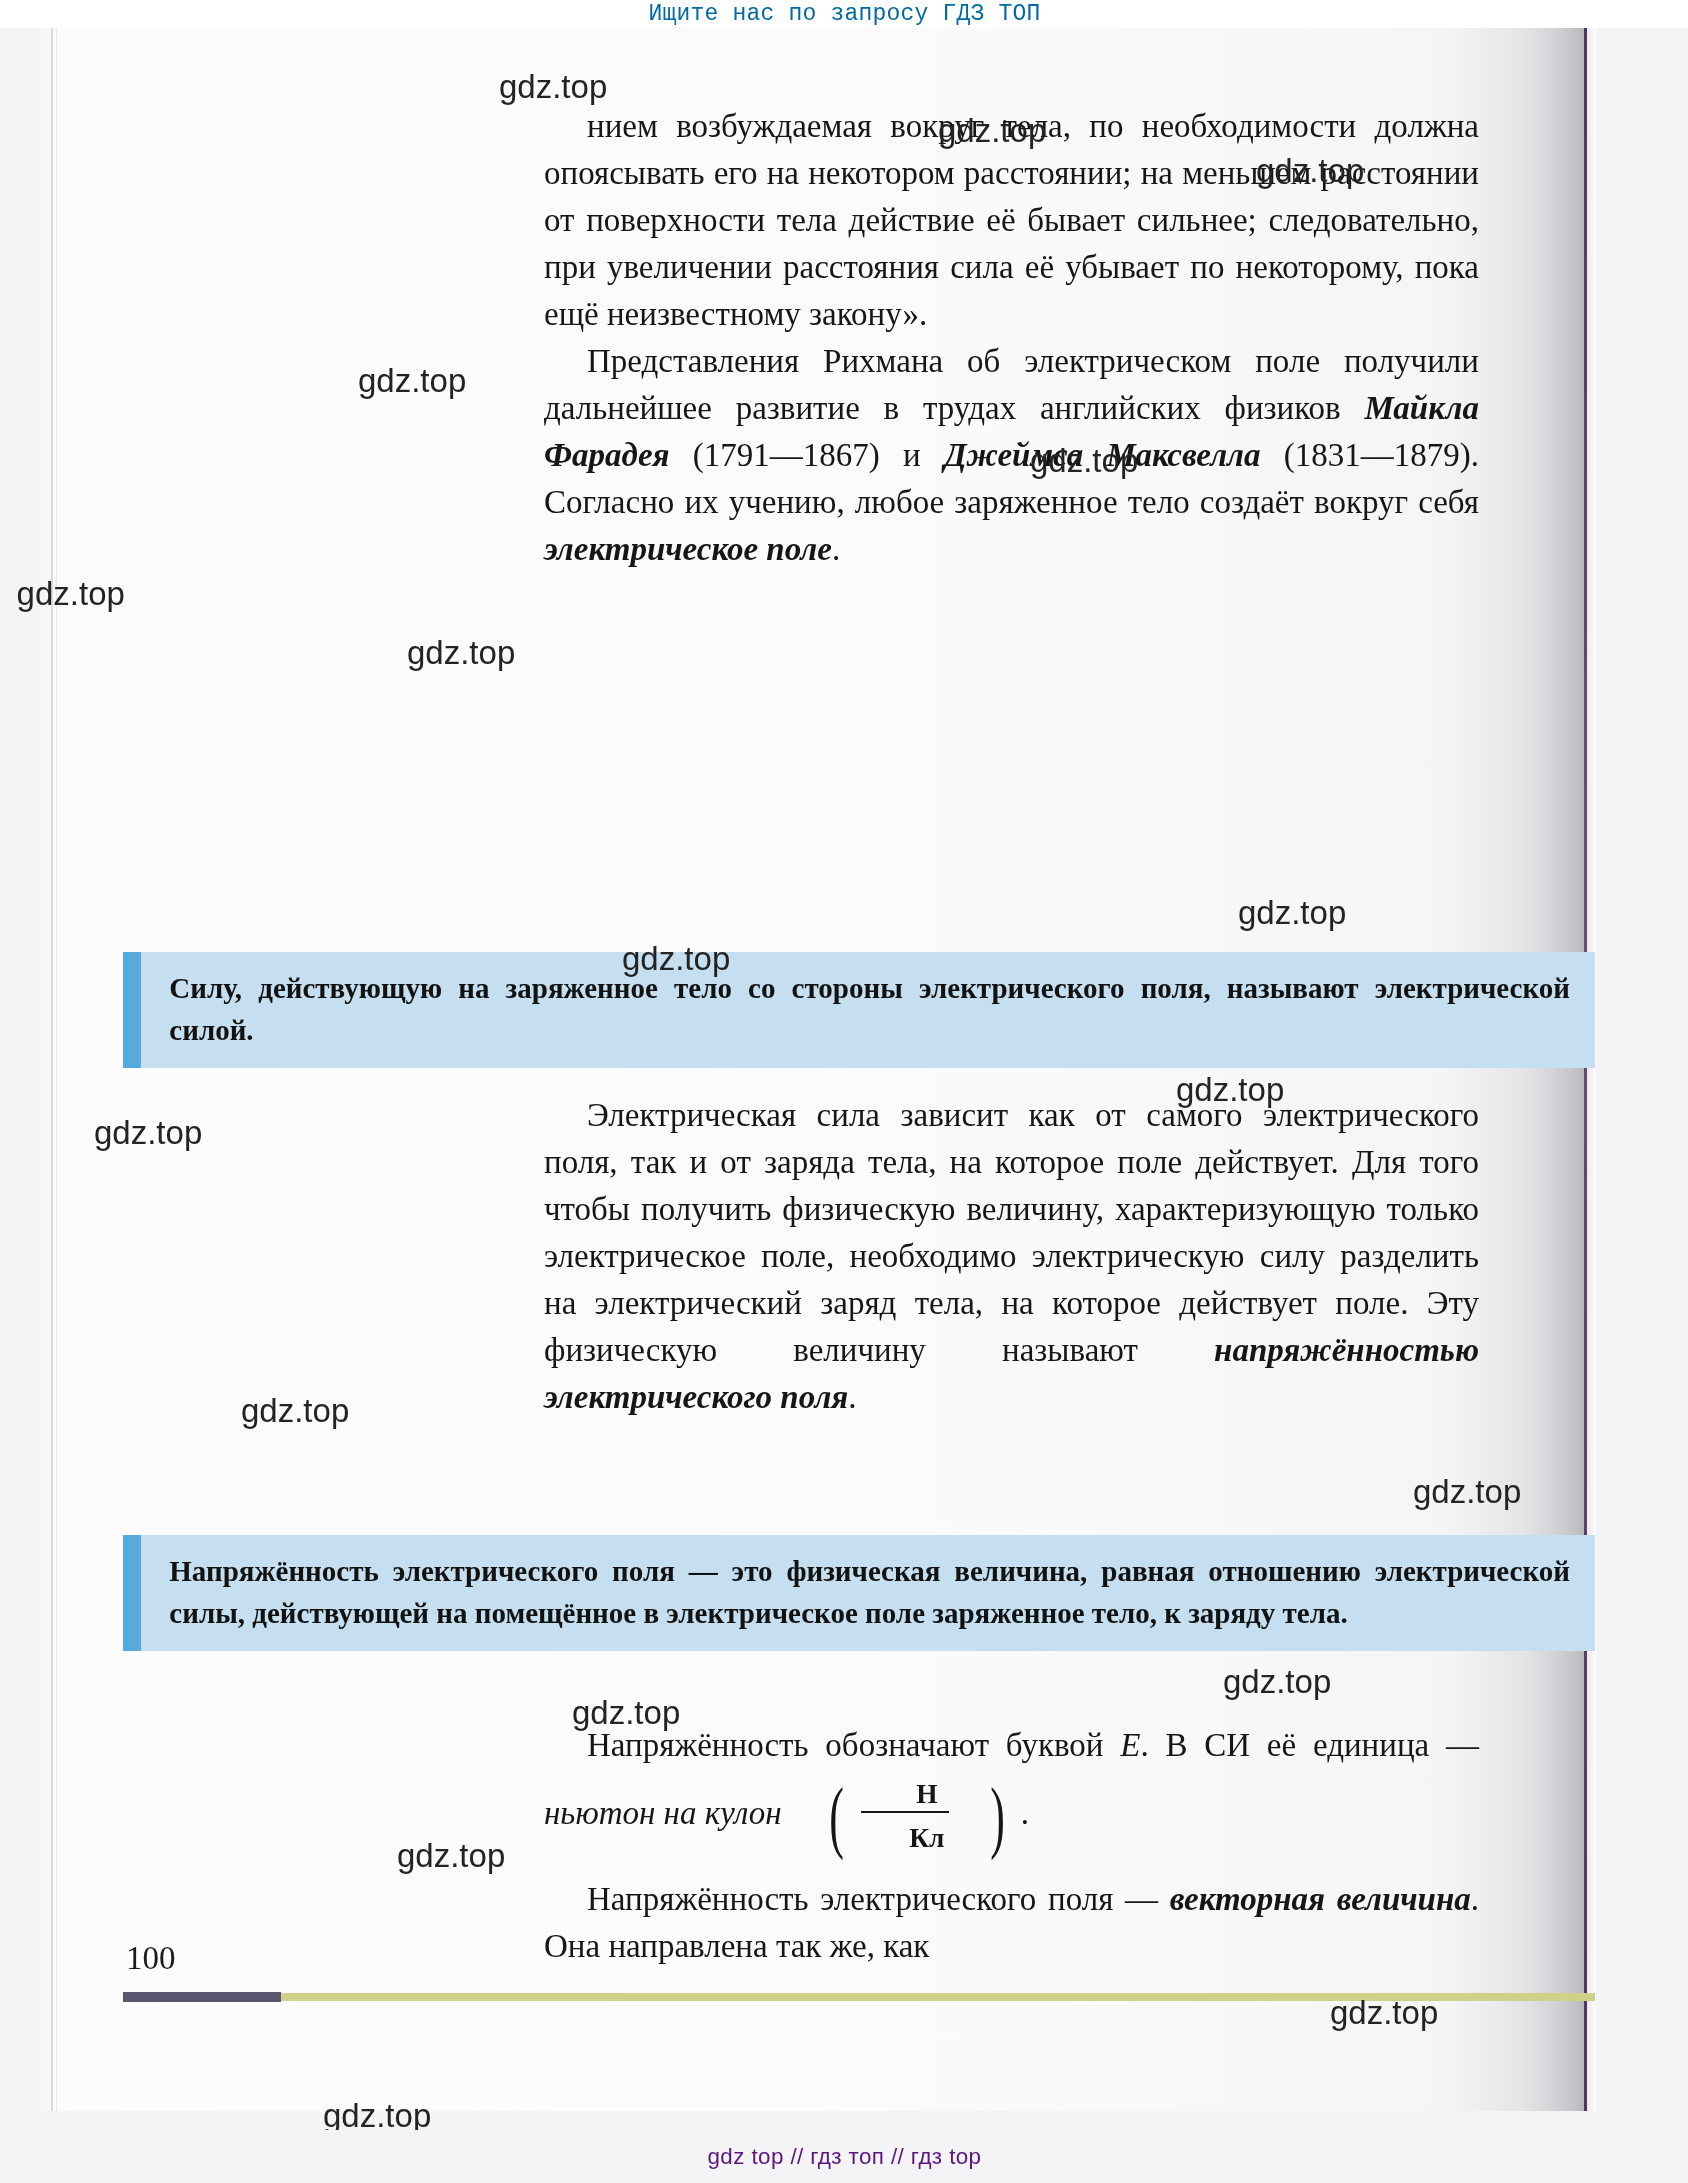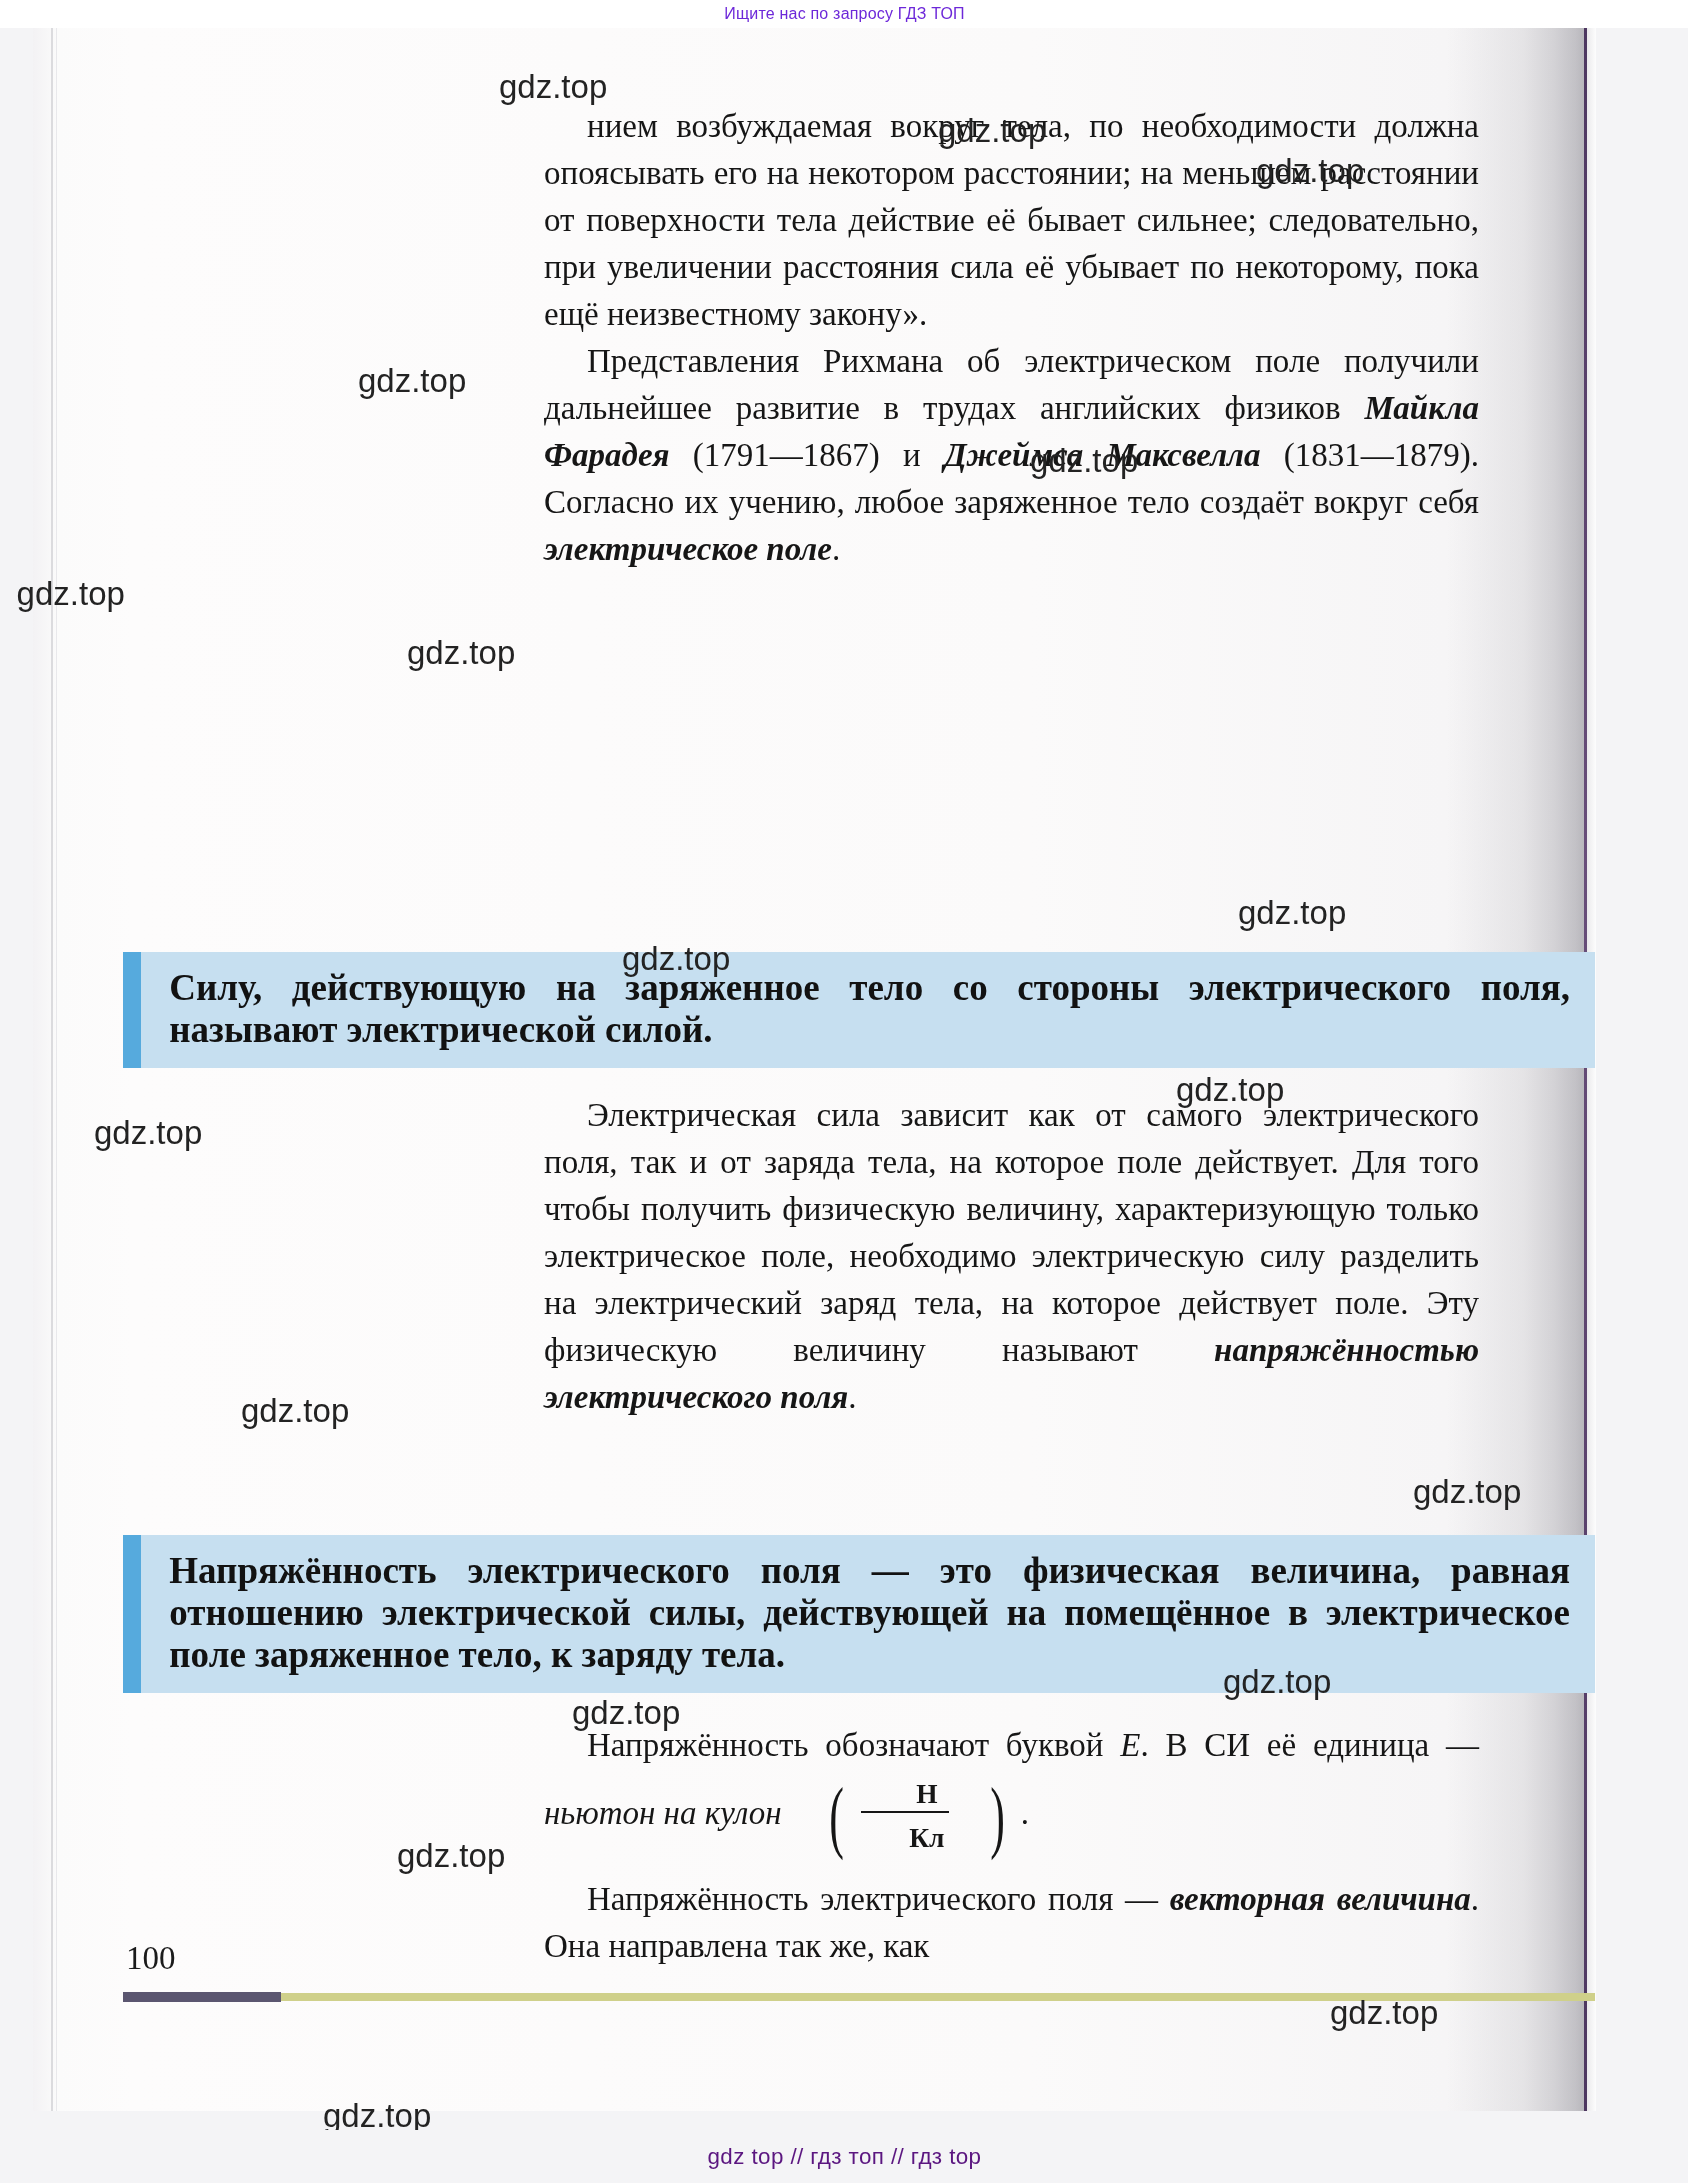--- a/index.html
+++ b/index.html
@@ -11,22 +11,22 @@
     position:relative;overflow:hidden;
   }
 
   
   .topbar{
     position:absolute;left:0;top:0;width:1689px;height:28px;
     background:#ffffff;
     display:flex;align-items:center;justify-content:center;
   }
   .topbar-text{
-    font-family:Liberation Sans, sans-serif;
-    font-size:16px;color:#6d28d9;letter-spacing:0.2px;
+    font-family:Liberation Mono, monospace;
+    font-size:23px;color:#0369a1;letter-spacing:0.2px;
   }
 
   
   .sheet{
     position:absolute;left:33px;top:28px;
     width:1563px;height:2083px;
     background:#0ea5e9;
     overflow:hidden;
   }
   
@@ -79,21 +79,21 @@
     background:#c6dff0;
     display:flex;
   }
   .defbox .accent{
     width:18.3px;flex:0 0 18.3px;
     background:#56aadd;
   }
   .defbox .defbody{
     flex:1;
     padding:15px 25px 16.6px 28px;
-    font-size:37px;
+    font-size:29px;
     line-height:42px;
     font-weight:bold;
     color:#121212;
     text-align:justify;
   }
 
   
   .paren{
     display:inline-block;vertical-align:middle;
     font-size:80px;line-height:.78;font-weight:300;

